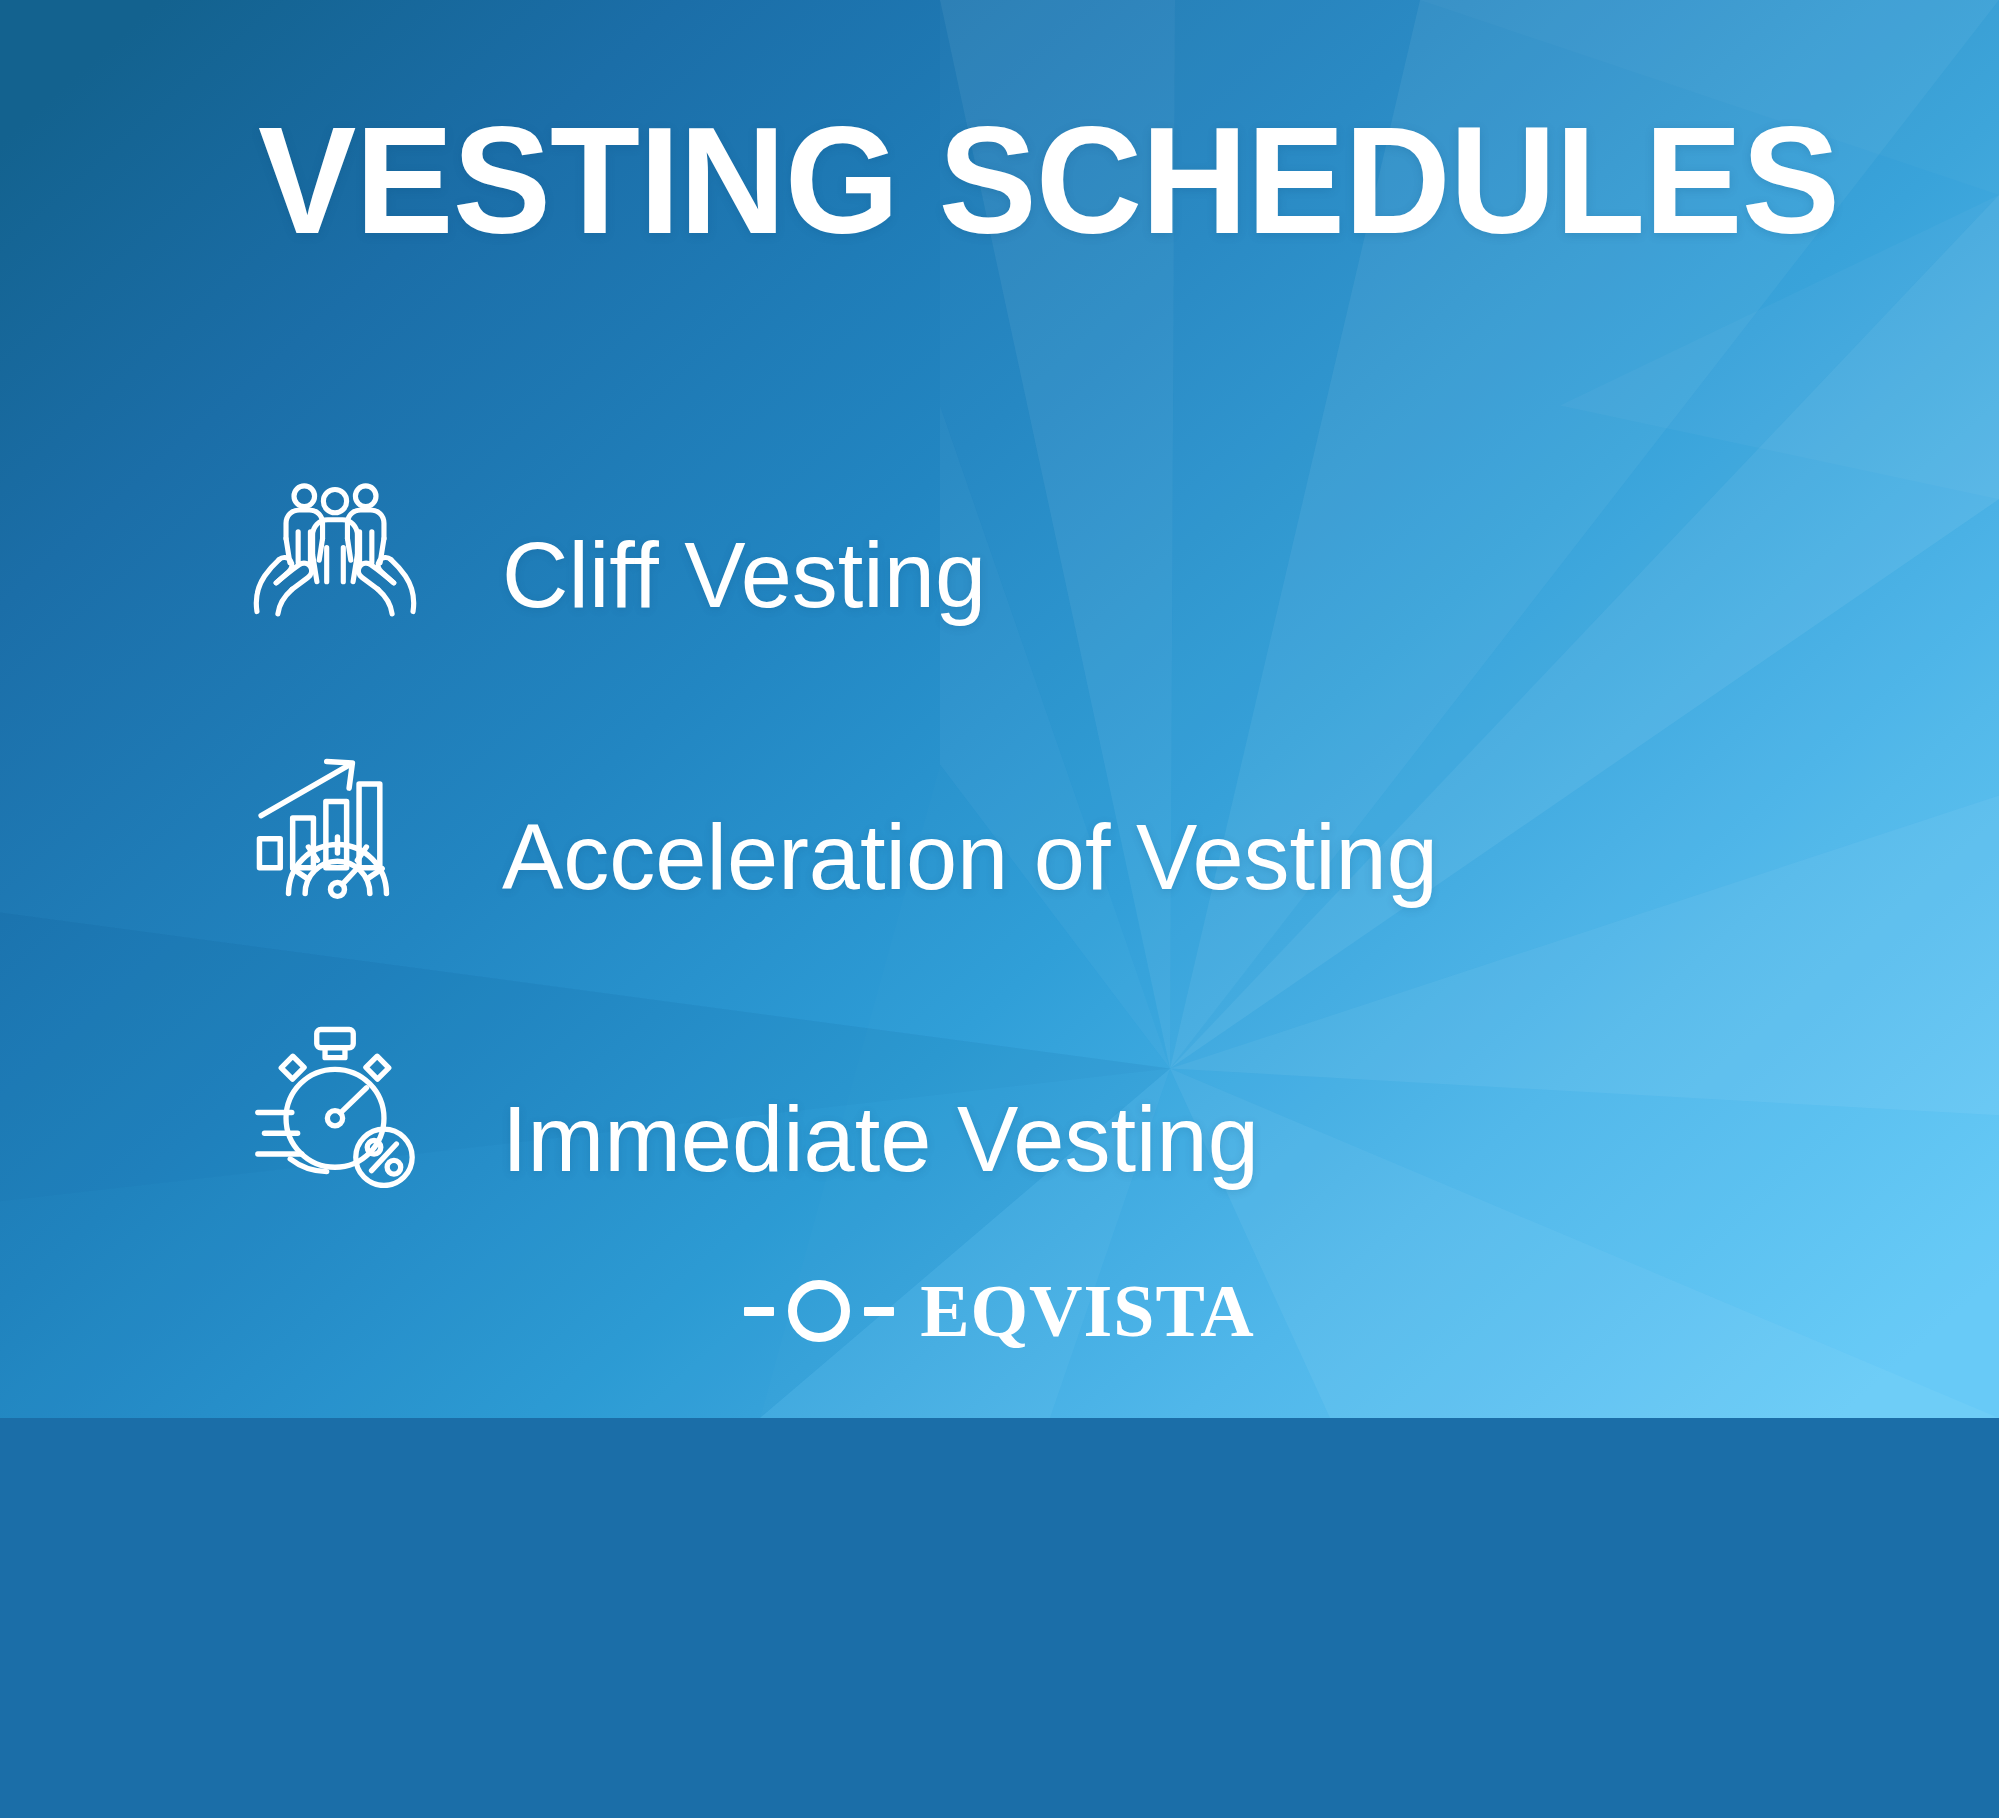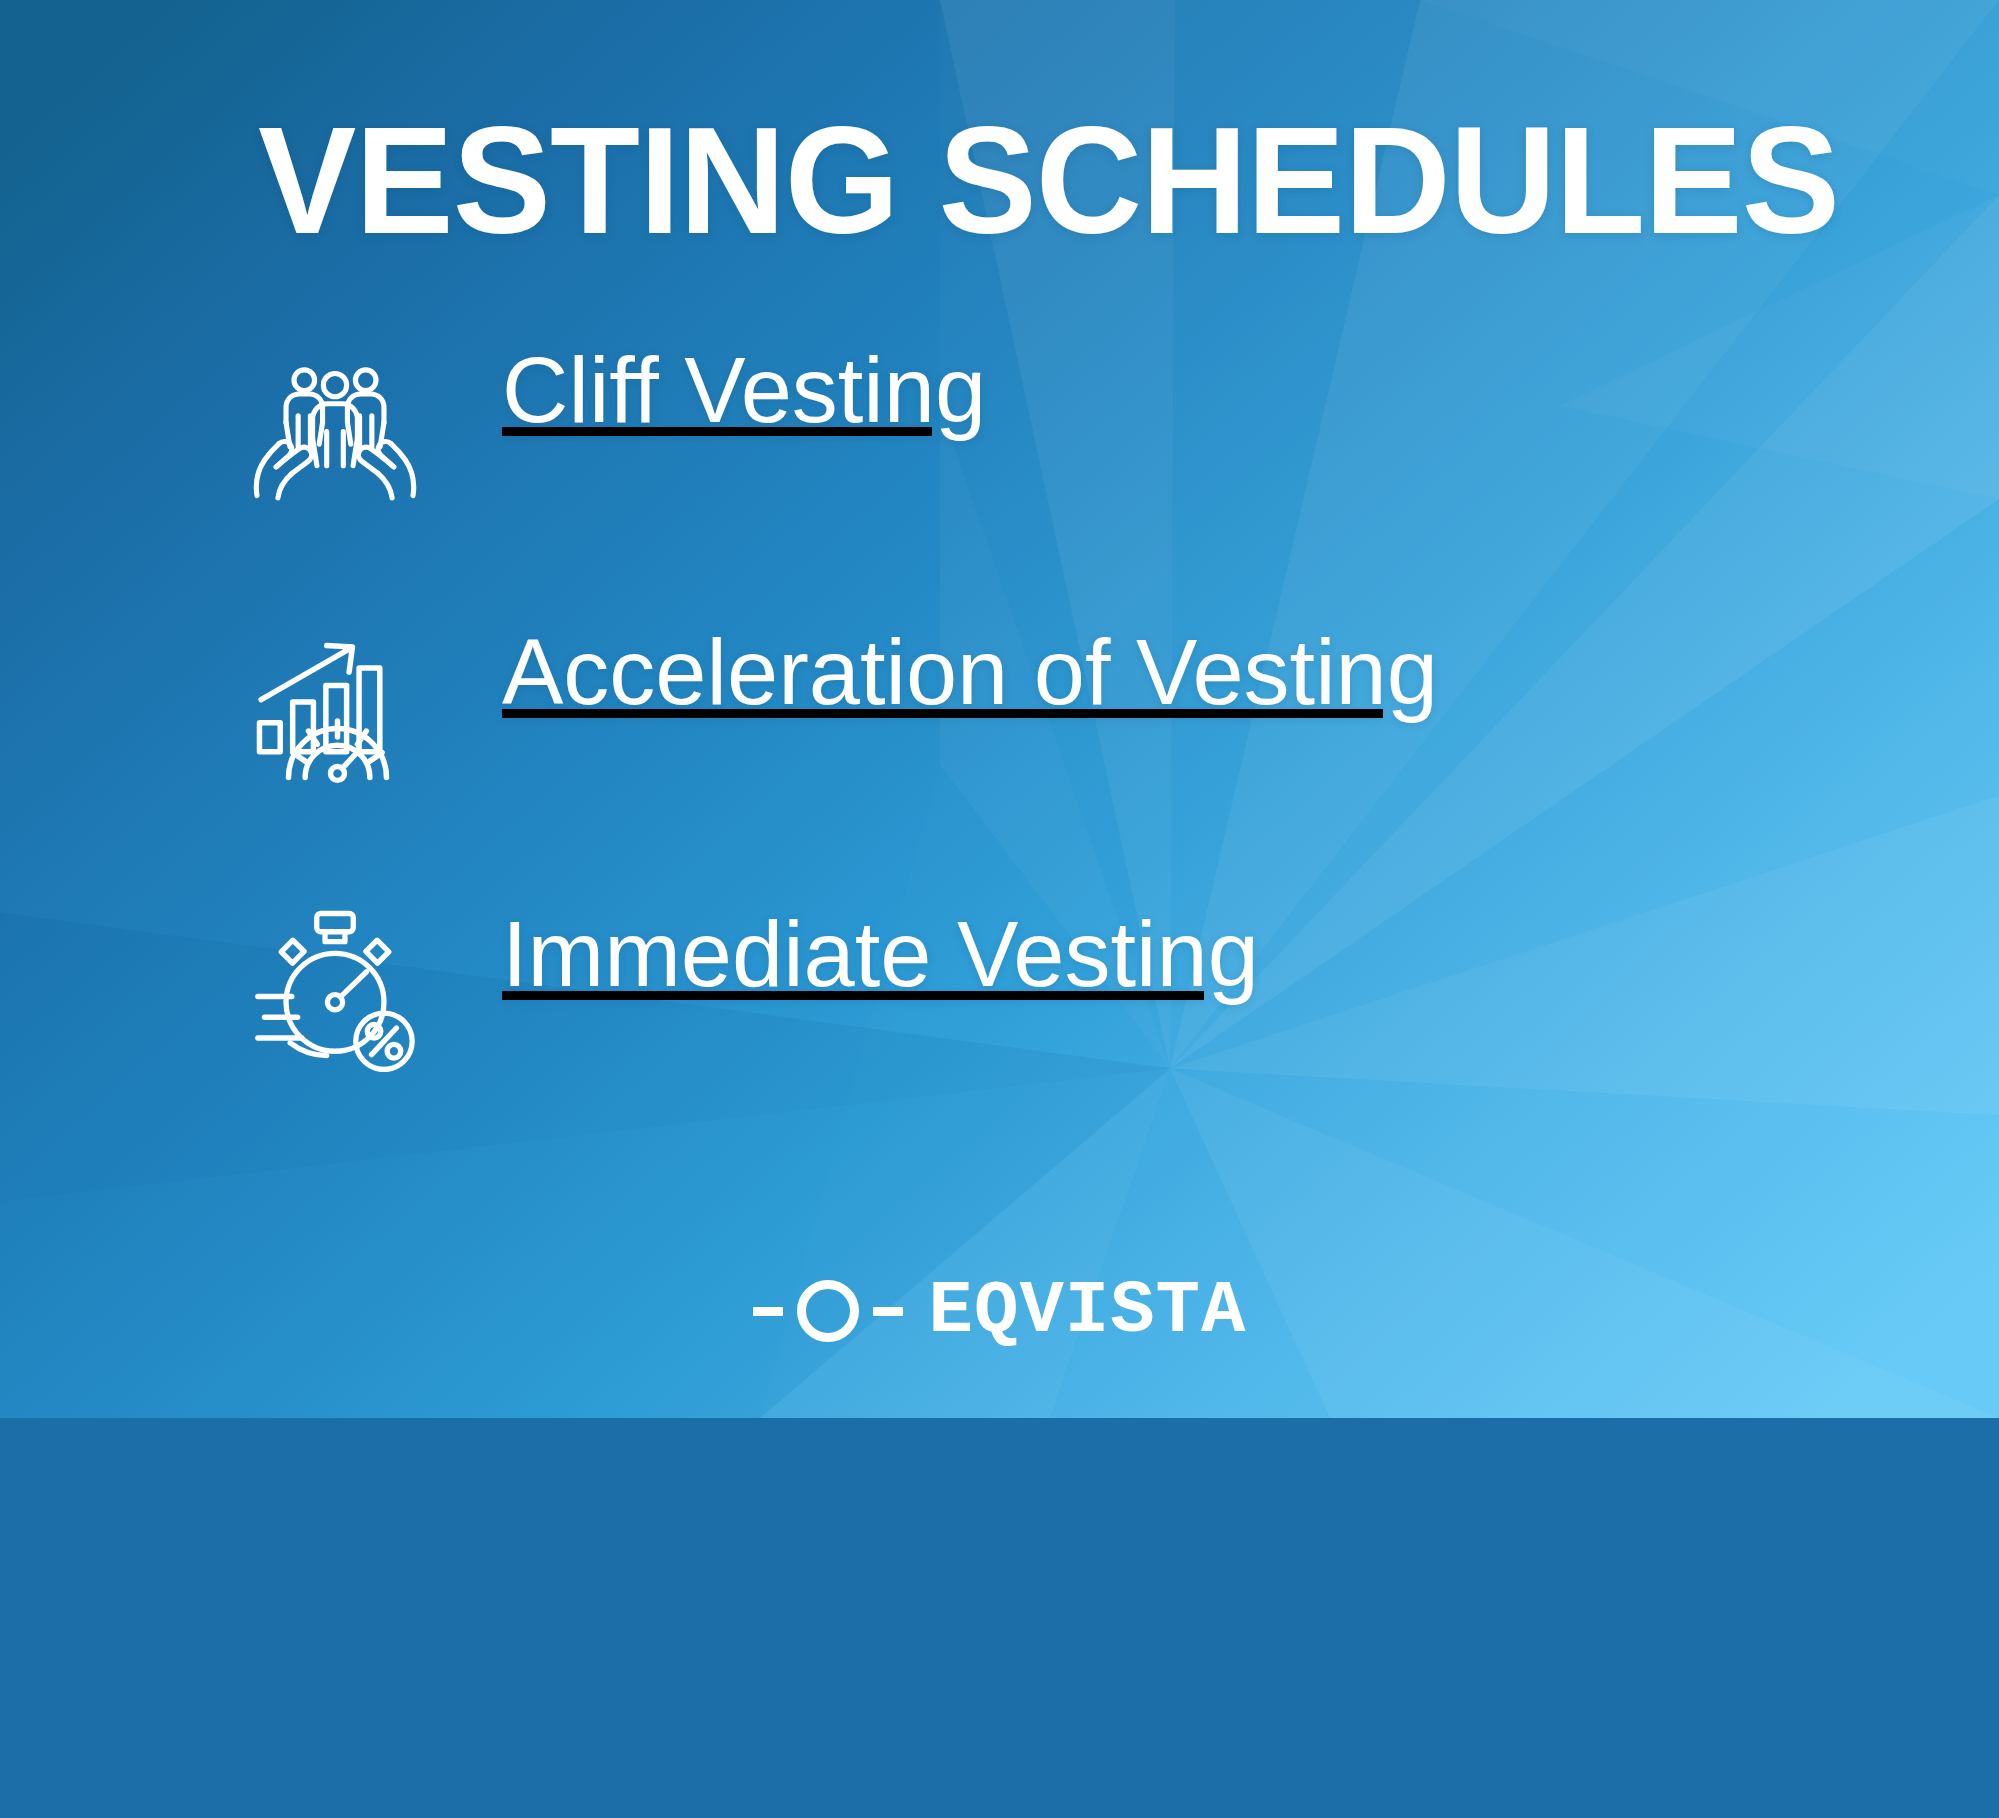--- a/index.html
+++ b/index.html
@@ -66,23 +66,22 @@
 
   .items {
     margin-top: 86px;
     padding-left: 252px;
     display: flex;
     flex-direction: column;
   }
 
   .item-row {
     display: flex;
-    align-items: flex-start;
+    align-items: flex-end;
     height: 282px;
-    text-decoration: underline;
   }
 
   .item-icon {
     width: 166px;
     height: 166px;
     flex: 0 0 166px;
     display: flex;
     align-items: center;
     justify-content: center;
   }
@@ -122,21 +121,21 @@
     border-radius: 1px;
   }
   .brand-ring {
     width: 62px;
     height: 62px;
     border: 9px solid #ffffff;
     border-radius: 50%;
     box-sizing: border-box;
   }
   .brand-name {
-    font-family: Liberation Mono, monospace;
+    font-family: Liberation Serif, serif;
     font-weight: 700;
     font-size: 74px;
     letter-spacing: 1px;
     color: #ffffff;
     line-height: 1;
   }
 </style>
 </head>
 <body>
 

